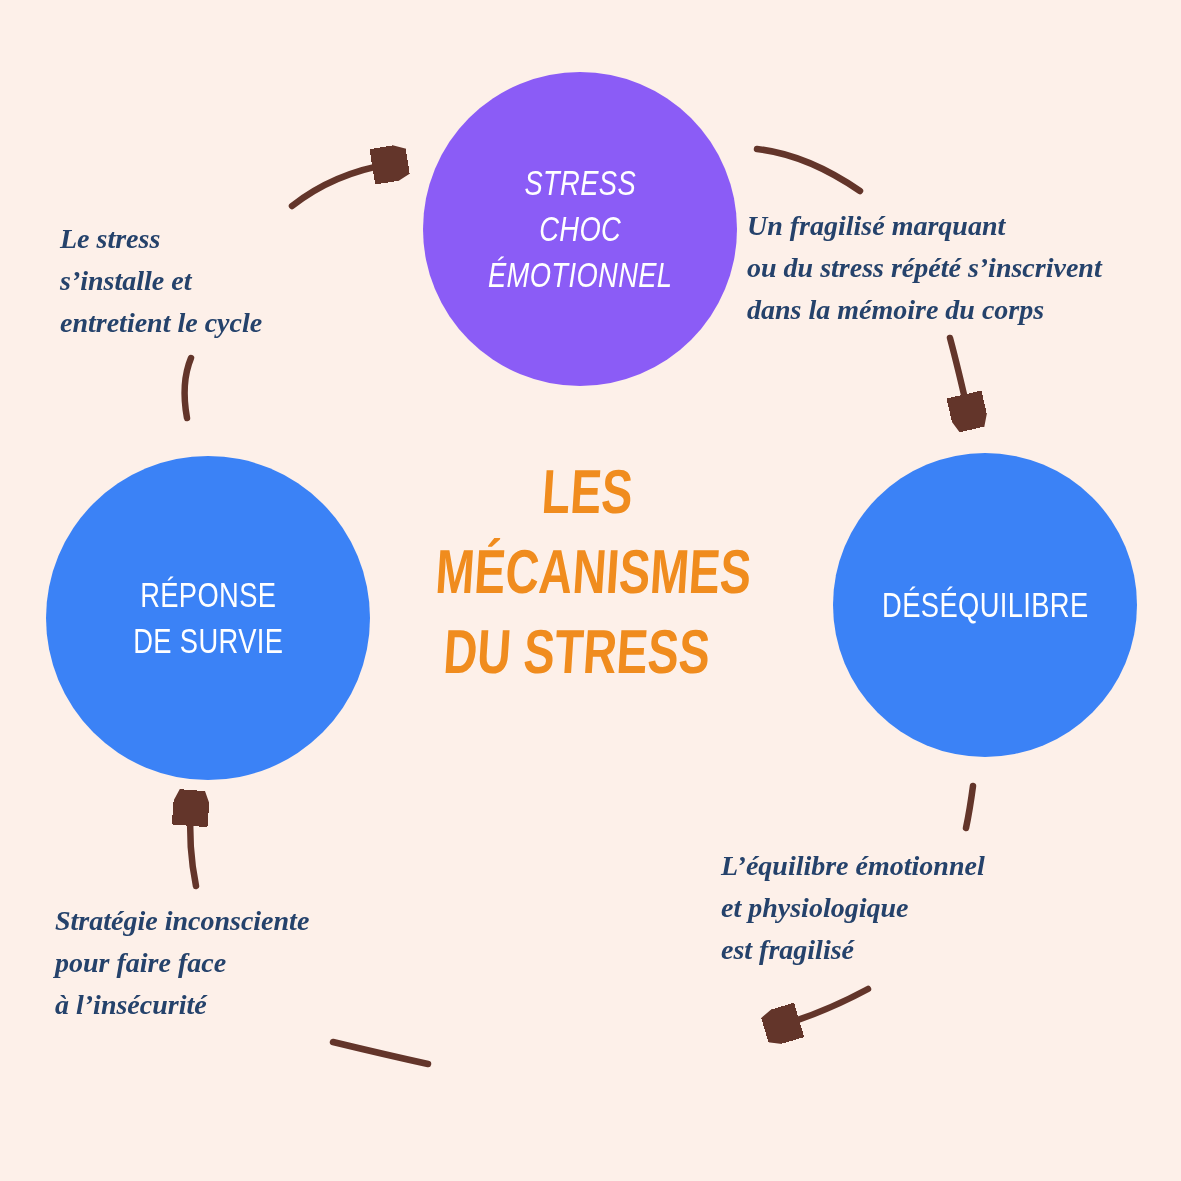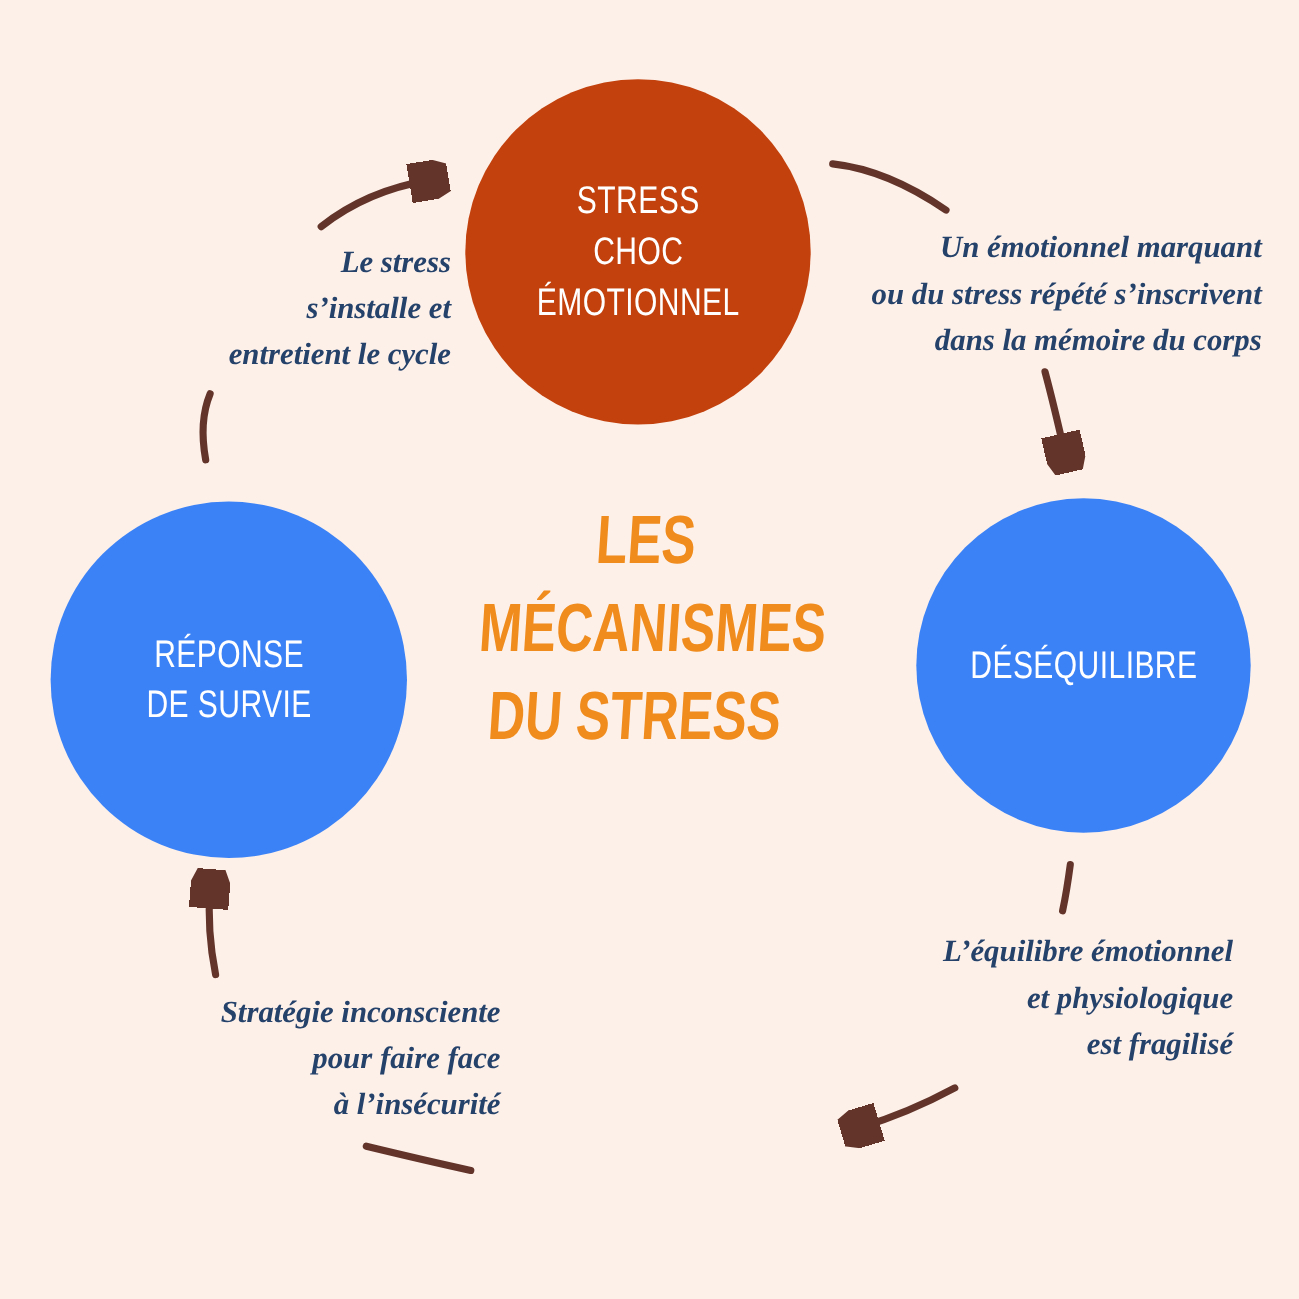--- a/index.html
+++ b/index.html
@@ -11,21 +11,21 @@
     font-family:"Liberation Sans",sans-serif;
   }
   .arrows{position:absolute;left:0;top:0;width:1181px;height:1181px;}
   .arrows path{fill:none;stroke:#63352a;stroke-width:6.5;stroke-linecap:round;}
 
   .node{
     position:absolute;border-radius:50%;
     display:flex;align-items:center;justify-content:center;
     text-align:center;
   }
-  .node-green{background:#c2410c;}
+  .node-green{background:#8b5cf6;font-style:italic;}
   .node-maroon{background:#3b82f6;}
   .node-text{
     color:#ffffff;
     font-size:35px;line-height:46px;
     letter-spacing:0.5px;
     transform:scaleX(0.78);
     white-space:nowrap;
     font-weight:400;
   }
   .node-top{left:423px;top:72px;width:314px;height:314px;}
@@ -42,21 +42,21 @@
     transform-origin:center top;
     white-space:nowrap;
   }
 
   .annotation{
     position:absolute;
     color:#25426b;
     font-family:"Liberation Serif",serif;
     font-style:italic;font-weight:700;
     font-size:28px;line-height:42px;
-    text-align:right;white-space:nowrap;
+    text-align:left;white-space:nowrap;
   }
   .a-tl{left:60px;top:218px;width:350px;}
   .a-tr{left:747px;top:205px;width:400px;}
   .a-br{left:721px;top:845px;width:400px;}
   .a-bl{left:55px;top:900px;width:400px;}
 </style>
 </head>
 <body>
 
 <div class="canvas">
@@ -109,21 +109,21 @@
     <div>DU STRESS</div>
   </div>
 
   <div class="annotation a-tl">
     <div>Le stress</div>
     <div>s’installe et</div>
     <div>entretient le cycle</div>
   </div>
 
   <div class="annotation a-tr">
-    <div>Un émotionnel marquant</div>
+    <div>Un fragilisé marquant</div>
     <div>ou du stress répété s’inscrivent</div>
     <div>dans la mémoire du corps</div>
   </div>
 
   <div class="annotation a-br">
     <div>L’équilibre émotionnel</div>
     <div>et physiologique</div>
     <div>est fragilisé</div>
   </div>
 

